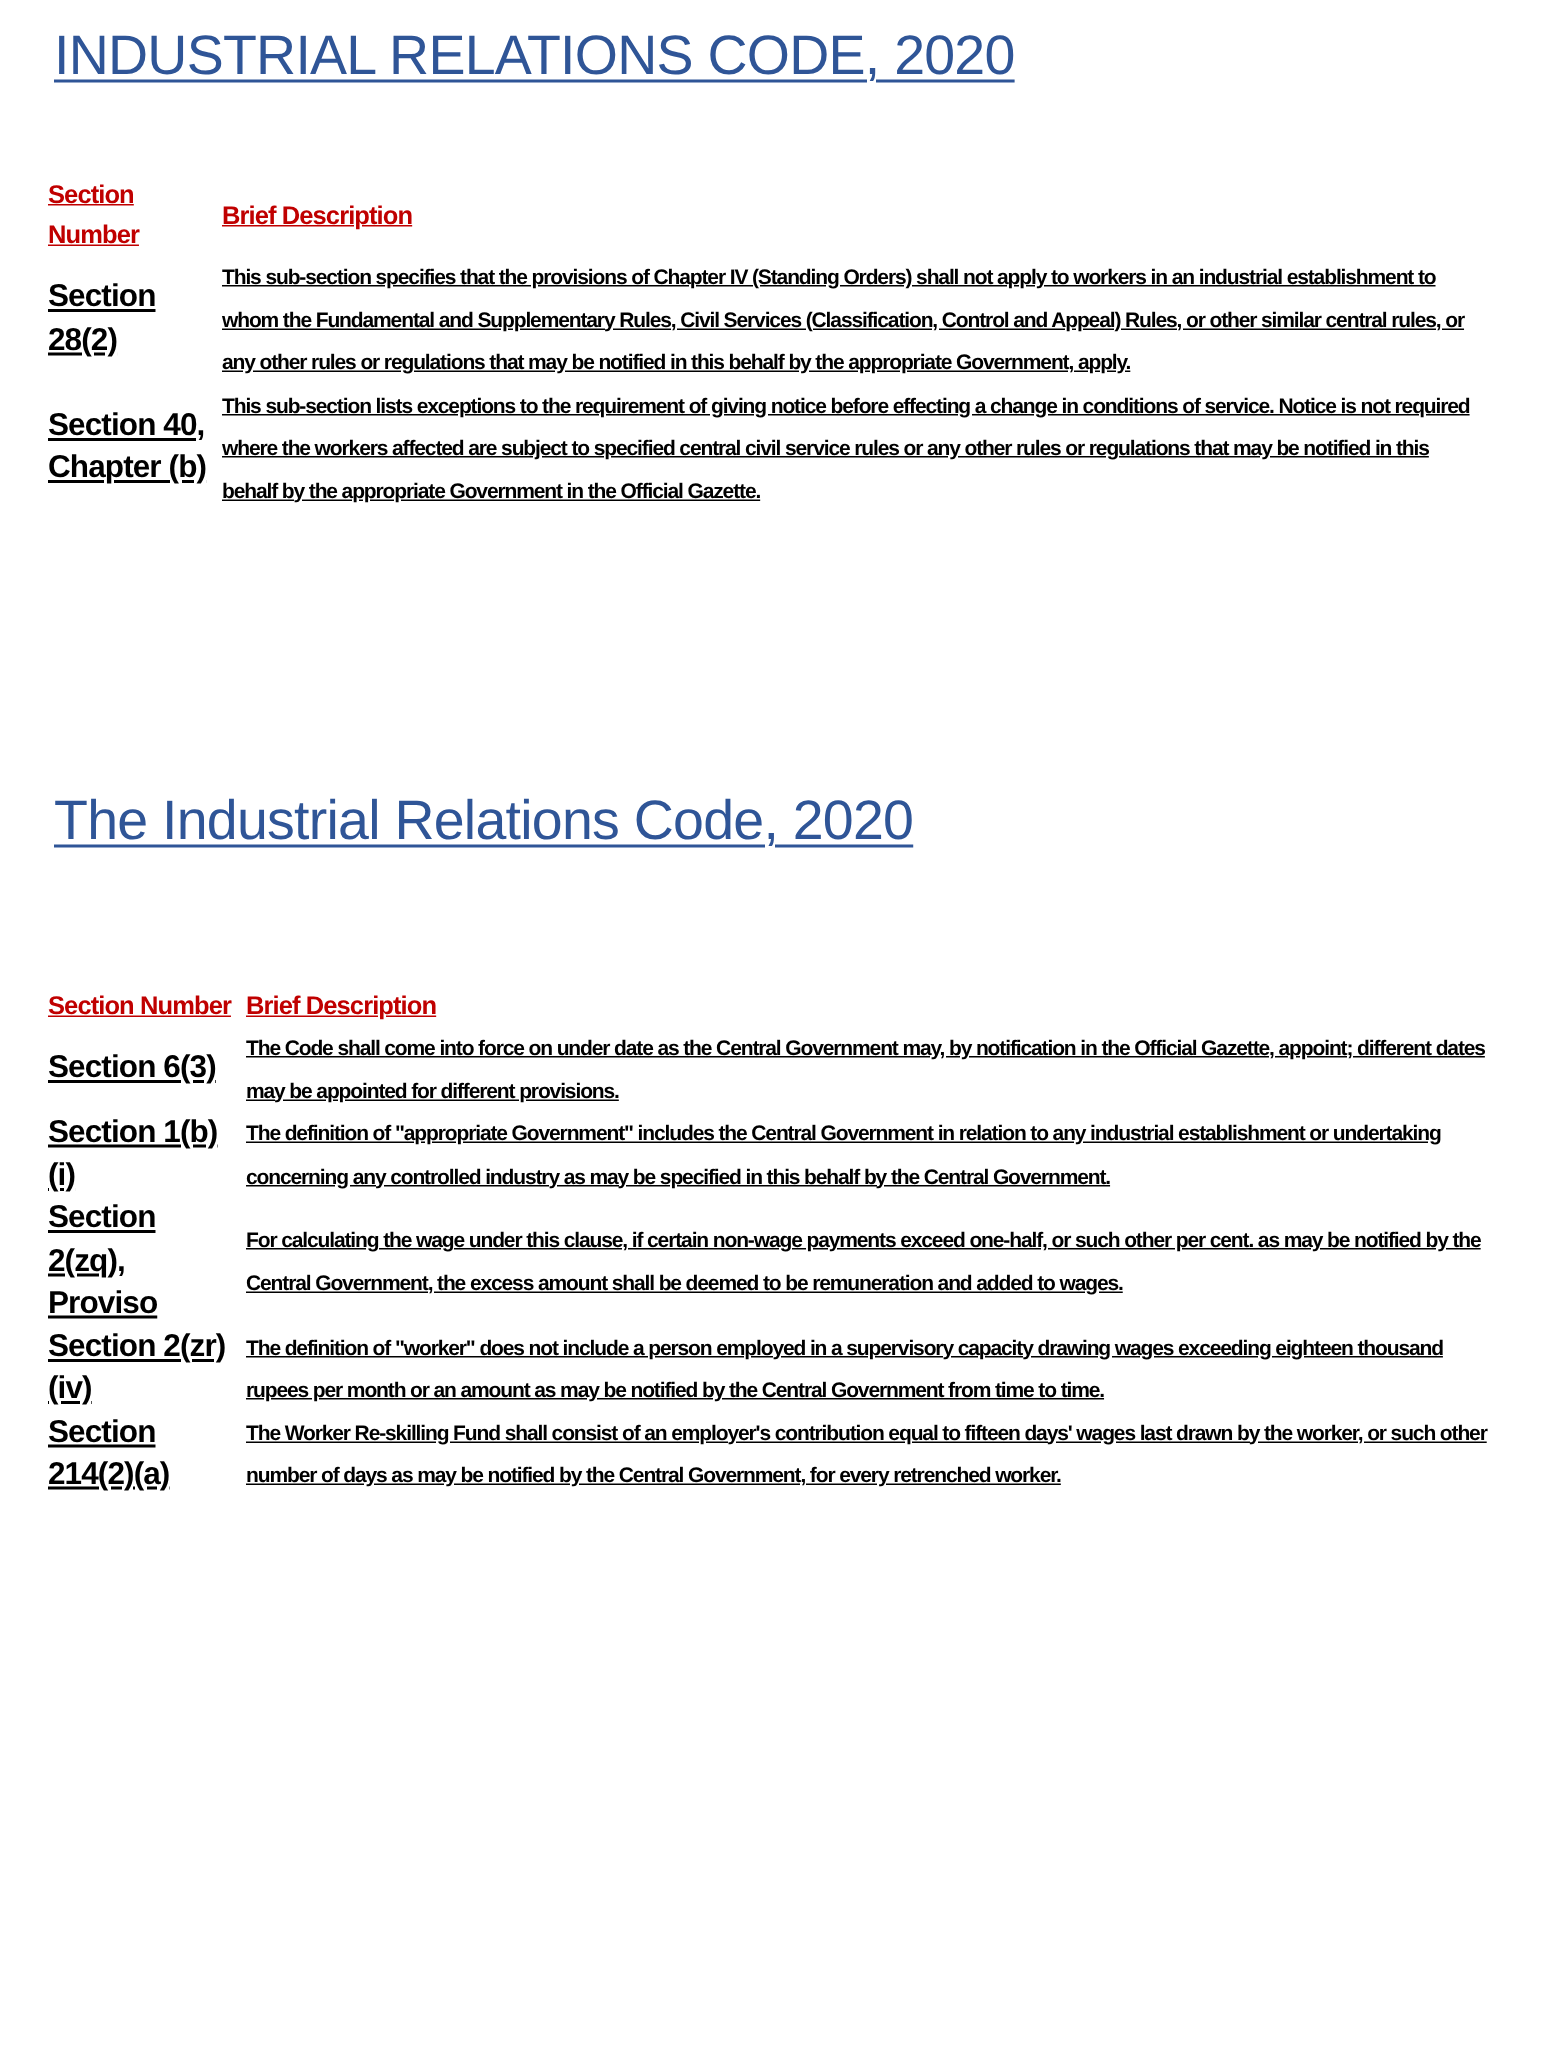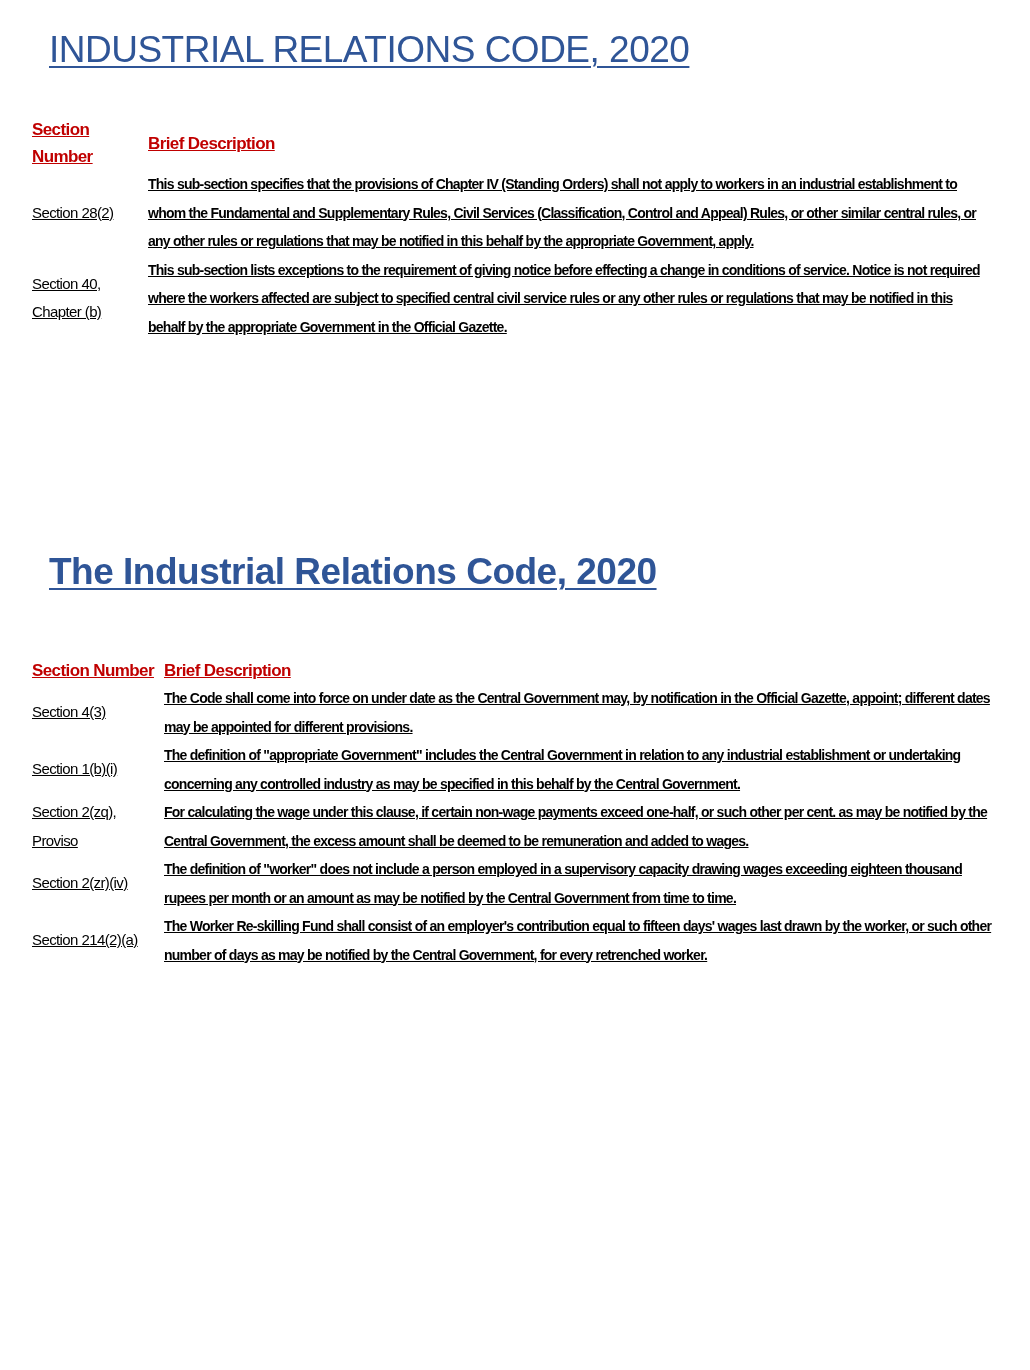--- a/index.html
+++ b/index.html
@@ -1,29 +1,29 @@
 <!DOCTYPE html>
 <html><head>
 <meta charset="utf-8">
 <style>
   html, body { margin: 0; padding: 0; background: #ffffff; }
   body { width: 1030px; height: 1370px; position: relative; overflow: hidden; font-family: "Liberation Sans", sans-serif; color: #000; }
   .title {
     position: absolute; left: 34px;
     font-family: "Liberation Sans", sans-serif;
     color: #2f5597; text-decoration: underline; text-decoration-thickness: 2px;
-    text-underline-offset: 4px; font-weight: normal; margin: 15px;
+    text-underline-offset: 4px; font-weight: normal; margin: 2px;
     letter-spacing: -0.5px;
   }
   #title1 { top: 14px; font-size: 37px; }
-  #title2 { top: 536px; font-size: 37px; font-weight: bold; }
+  #title2 { top: 524px; font-size: 37px; }
   table { position: absolute; left: 32px; border-collapse: collapse; font-family: "Liberation Sans", sans-serif; }
   td { vertical-align: middle; padding: 0; }
   .hdr { color: #c00000; font-weight: bold; font-size: 17px; line-height: 27px; text-decoration: underline; letter-spacing: -0.6px; }
-  .sec { font-weight: normal; font-size: 15px; line-height: 28.5px; text-decoration: underline; letter-spacing: -0.6px; padding-right: 4px; margin-left: 25px; }
+  .sec { font-weight: bold; font-size: 21px; line-height: 28.5px; text-decoration: underline; letter-spacing: -0.6px; padding-right: 4px; margin-left: 25px; }
   .desc { font-weight: bold; font-size: 14px; line-height: 28.5px; text-decoration: underline; letter-spacing: -0.75px; }
   #t1 { top: 116px; width: 960px; }
   #t1 .c1 { width: 112px; }
   #t2 { top: 657px; width: 965px; }
   #t2 .c1 { width: 128px; }
 </style>
 </head>
 <body>
 
 <h1 id="title1" class="title">INDUSTRIAL RELATIONS CODE, 2020</h1>
@@ -47,21 +47,21 @@
 
 <h1 id="title2" class="title">The Industrial Relations Code, 2020</h1>
 
 <table id="t2">
   <tbody>
       <tr>
     <td class="c1 hdr">Section Number</td>
     <td class="hdr">Brief Description</td>
   </tr>
   <tr>
-    <td class="c1 sec">Section 4(3)</td>
+    <td class="c1 sec">Section 6(3)</td>
     <td class="desc">The Code shall come into force on under date as the Central Government may, by notification in the Official Gazette, appoint; different dates may be appointed for different provisions.</td>
   </tr>
   <tr>
     <td class="c1 sec">Section 1(b)(i)</td>
     <td class="desc">The definition of "appropriate Government" includes the Central Government in relation to any industrial establishment or undertaking concerning any controlled industry as may be specified in this behalf by the Central Government.</td>
   </tr>
   <tr>
     <td class="c1 sec">Section 2(zq), Proviso</td>
     <td class="desc">For calculating the wage under this clause, if certain non-wage payments exceed one-half, or such other per cent. as may be notified by the Central Government, the excess amount shall be deemed to be remuneration and added to wages.</td>
   </tr>

